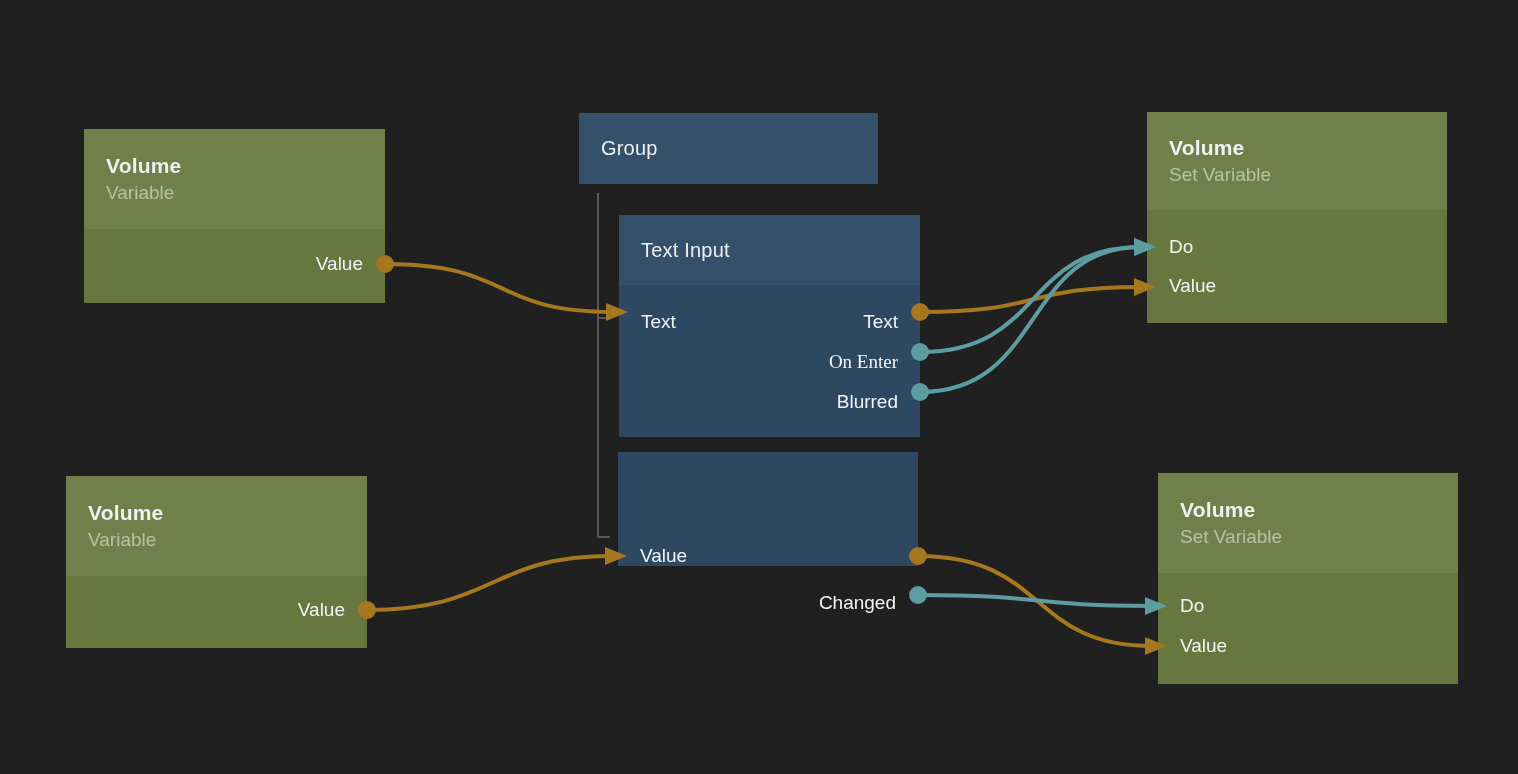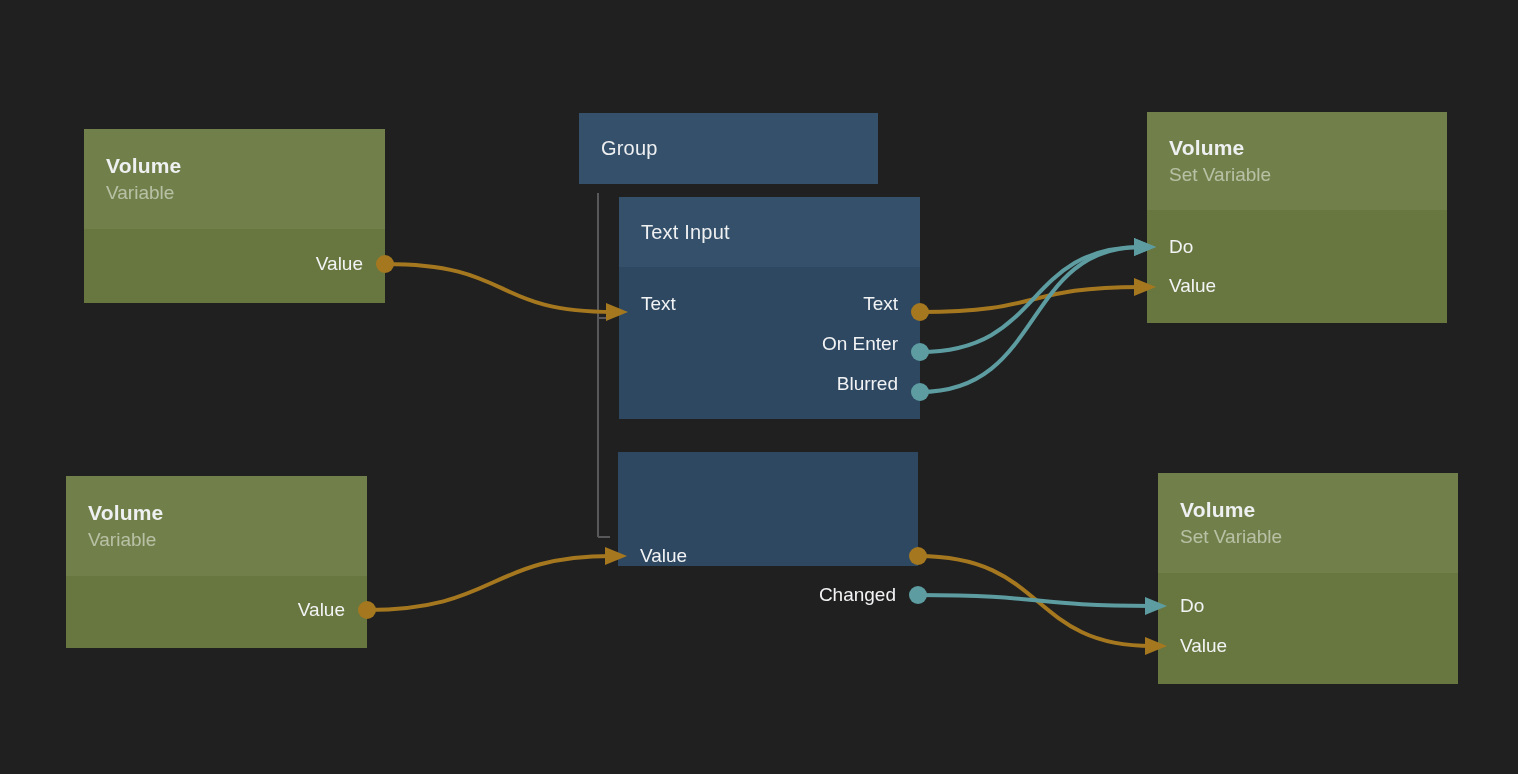--- a/index.html
+++ b/index.html
@@ -68,34 +68,34 @@
           <div class="node-subtitle">Variable</div>
         </div>
         <div class="node-body" style="height: 74px;"></div>
         <div class="port-label right" style="top: 124px;">Value</div>
       </div>
       <div class="node blue" style="left: 579px; top: 113px; width: 299px;">
         <div class="node-header" style="height: 71px;">
           <div class="node-title">Group</div>
         </div>
       </div>
-      <div class="node blue" style="left: 619px; top: 197px; width: 301px;">
+      <div class="node blue" style="left: 619px; top: 215px; width: 301px;">
         <div class="node-header" style="height: 70px;">
           <div class="node-title">Text Input</div>
         </div>
         <div class="node-body" style="height: 152px;"></div>
         <div class="port-label left" style="top: 96px;">Text</div>
         <div class="port-label right" style="top: 96px;">Text</div>
-        <div class="port-label right" style="top: 136px;">On Enter</div>
+        <div class="port-label right" style="top: 136px; font-family: Liberation Serif, serif;">On Enter</div>
         <div class="port-label right" style="top: 176px; margin-left: 28px;">Blurred</div>
       </div>
       <div class="node blue" style="left: 618px; top: 452px; width: 300px;">
         <div class="node-body" style="height: 114px;"></div>
         <div class="port-label left" style="top: 93px;">Value</div>
-        <div class="port-label right" style="top: 132px;">Changed</div>
+        <div class="port-label right" style="top: 140px;">Changed</div>
       </div>
       <div class="node green" style="left: 1147px; top: 112px; width: 300px;">
         <div class="node-header" style="height: 98px;">
           <div class="node-title">Volume</div>
           <div class="node-subtitle">Set Variable</div>
         </div>
         <div class="node-body" style="height: 113px;"></div>
         <div class="port-label left" style="top: 124px;">Do</div>
         <div class="port-label left" style="top: 163px;">Value</div>
       </div>

